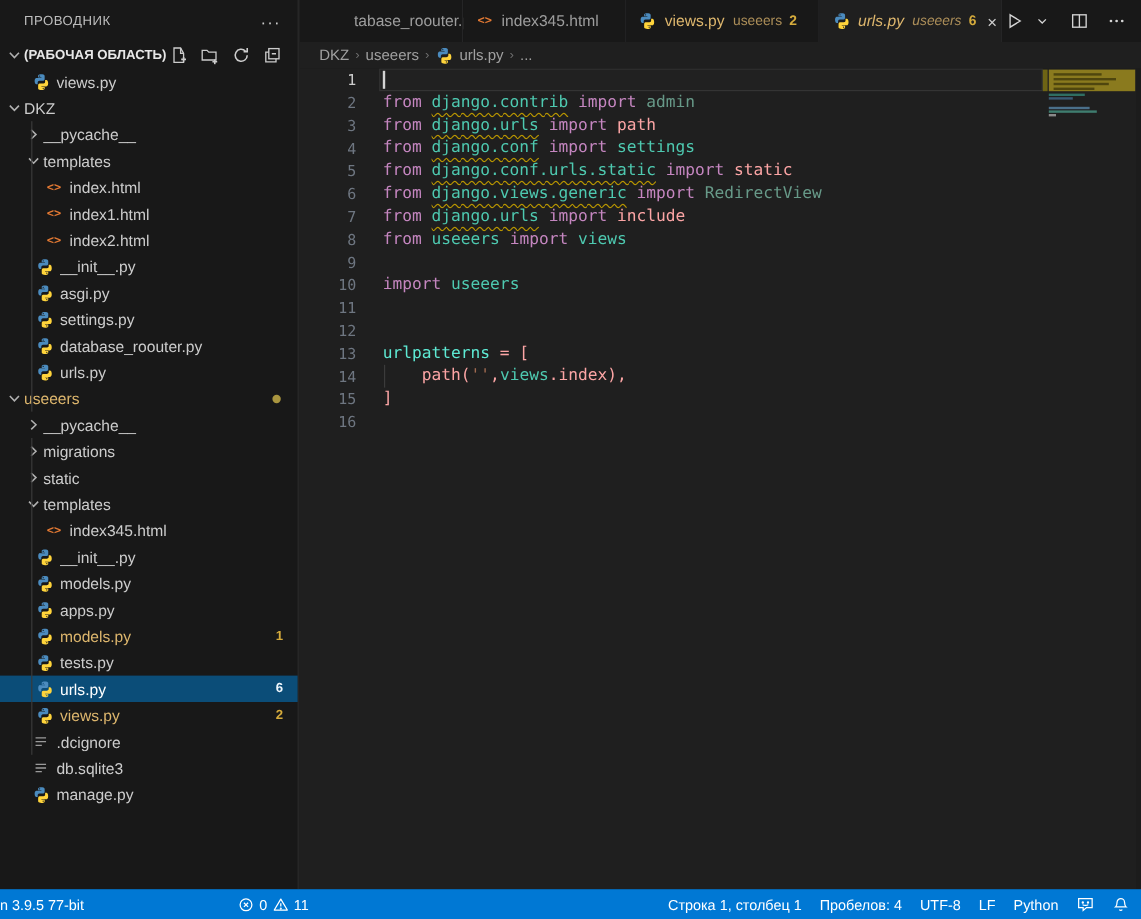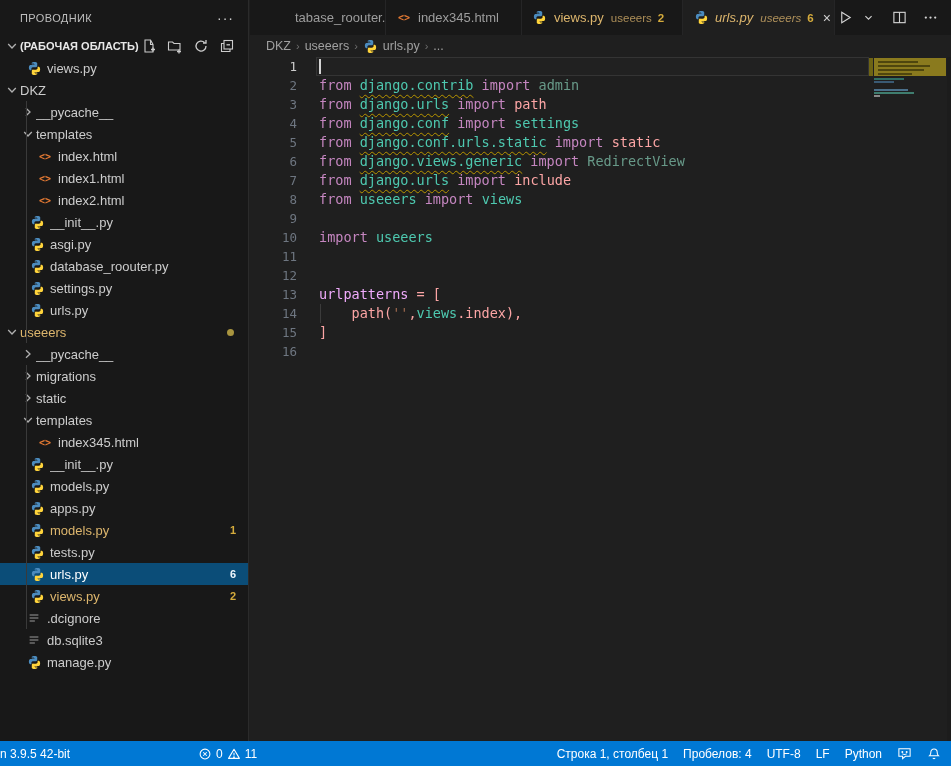--- a/index.html
+++ b/index.html
@@ -65,21 +65,21 @@
   #curline { position:absolute; left:66px; top:0; width:553px; height:19px;
     background:#212121; border:1px solid #343434; }
   #cursor { position:absolute; left:69px; top:2px; width:1.5px; height:15px; background:#d4d4d4; }
   .cl { position:relative; height:19px; line-height:19px; display:flex; }
   .lnum { width:47px; flex:none; text-align:right; color:#6e7681; font-size:12.5px; }
   .cl.current .lnum { color:#cccccc; }
   .ltext { padding-left:22px; white-space:pre; }
   .tk-k { color:#C586C0; } .tk-m { color:#4EC9B0; }
   .tk-mw { color:#4EC9B0; text-decoration:underline wavy #b89500 1px; text-underline-offset:3.5px; }
   .tk-u { color:rgba(108,160,142,.95); }
-  .tk-t { color:#fca5a5; } .tk-v { color:#f0abfc; } .tk-s { color:#a06a50; }
+  .tk-t { color:#fca5a5; } .tk-v { color:#5eead4; } .tk-s { color:#a06a50; }
   #indent-guide { position:absolute; left:70px; top:247px; width:1px; height:19px; background:#3b3b3b; }
 
   
   #minimap { position:absolute; left:624px; top:0; width:72px; height:130px; }
   #mm-warnblock { position:absolute; left:0; top:1px; width:72px; height:18px; background:#8a7a1e; }
   .mm-dark { position:absolute; height:2px; background:#4f460e; }
   .mm-bar { position:absolute; height:2px; }
   #mm-gutter { position:absolute; left:-5px; top:1px; width:4px; height:18px; background:#6e6414; }
   #ruler { position:absolute; left:697px; top:0; width:5px; height:684px; background:#1c1c1c; }
 
@@ -212,31 +212,31 @@
           <span class="tlabel">asgi.py</span>
         </div>
         <div class="trow">
           <span style="width:29px;flex:none"></span>
           <span class="ficon ">
             <svg width="15" height="15" viewBox="0 0 16 16">
               <path fill="#4b8bbe" d="M7.9 1c-3 0-2.8 1.3-2.8 1.3v1.5h2.9v.4H3.9S2 3.9 2 6.9s1.7 2.9 1.7 2.9h1V8.4s-.1-1.7 1.7-1.7h2.9s1.6.1 1.6-1.6V2.7S11.2 1 7.9 1zM6.4 2a.55.55 0 110 1.1.55.55 0 010-1.1z"></path>
               <path fill="#ffd43b" d="M8.1 15c3 0 2.8-1.3 2.8-1.3v-1.5H8v-.4h4.1s1.9.2 1.9-2.8-1.7-2.9-1.7-2.9h-1v1.4s.1 1.7-1.7 1.7H6.7s-1.6-.1-1.6 1.6v2.5S4.8 15 8.1 15zm1.5-1a.55.55 0 110-1.1.55.55 0 010 1.1z"></path>
             </svg>
           </span>
+          <span class="tlabel">settings.py</span>
+        </div>
+        <div class="trow">
+          <span style="width:29px;flex:none"></span>
+          <span class="ficon ">
+            <svg width="15" height="15" viewBox="0 0 16 16">
+              <path fill="#4b8bbe" d="M7.9 1c-3 0-2.8 1.3-2.8 1.3v1.5h2.9v.4H3.9S2 3.9 2 6.9s1.7 2.9 1.7 2.9h1V8.4s-.1-1.7 1.7-1.7h2.9s1.6.1 1.6-1.6V2.7S11.2 1 7.9 1zM6.4 2a.55.55 0 110 1.1.55.55 0 010-1.1z"></path>
+              <path fill="#ffd43b" d="M8.1 15c3 0 2.8-1.3 2.8-1.3v-1.5H8v-.4h4.1s1.9.2 1.9-2.8-1.7-2.9-1.7-2.9h-1v1.4s.1 1.7-1.7 1.7H6.7s-1.6-.1-1.6 1.6v2.5S4.8 15 8.1 15zm1.5-1a.55.55 0 110-1.1.55.55 0 010 1.1z"></path>
+            </svg>
+          </span>
           <span class="tlabel">database_roouter.py</span>
-        </div>
-        <div class="trow">
-          <span style="width:29px;flex:none"></span>
-          <span class="ficon ">
-            <svg width="15" height="15" viewBox="0 0 16 16">
-              <path fill="#4b8bbe" d="M7.9 1c-3 0-2.8 1.3-2.8 1.3v1.5h2.9v.4H3.9S2 3.9 2 6.9s1.7 2.9 1.7 2.9h1V8.4s-.1-1.7 1.7-1.7h2.9s1.6.1 1.6-1.6V2.7S11.2 1 7.9 1zM6.4 2a.55.55 0 110 1.1.55.55 0 010-1.1z"></path>
-              <path fill="#ffd43b" d="M8.1 15c3 0 2.8-1.3 2.8-1.3v-1.5H8v-.4h4.1s1.9.2 1.9-2.8-1.7-2.9-1.7-2.9h-1v1.4s.1 1.7-1.7 1.7H6.7s-1.6-.1-1.6 1.6v2.5S4.8 15 8.1 15zm1.5-1a.55.55 0 110-1.1.55.55 0 010 1.1z"></path>
-            </svg>
-          </span>
-          <span class="tlabel">settings.py</span>
         </div>
         <div class="trow">
           <span style="width:29px;flex:none"></span>
           <span class="ficon ">
             <svg width="15" height="15" viewBox="0 0 16 16">
               <path fill="#4b8bbe" d="M7.9 1c-3 0-2.8 1.3-2.8 1.3v1.5h2.9v.4H3.9S2 3.9 2 6.9s1.7 2.9 1.7 2.9h1V8.4s-.1-1.7 1.7-1.7h2.9s1.6.1 1.6-1.6V2.7S11.2 1 7.9 1zM6.4 2a.55.55 0 110 1.1.55.55 0 010-1.1z"></path>
               <path fill="#ffd43b" d="M8.1 15c3 0 2.8-1.3 2.8-1.3v-1.5H8v-.4h4.1s1.9.2 1.9-2.8-1.7-2.9-1.7-2.9h-1v1.4s.1 1.7-1.7 1.7H6.7s-1.6-.1-1.6 1.6v2.5S4.8 15 8.1 15zm1.5-1a.55.55 0 110-1.1.55.55 0 010 1.1z"></path>
             </svg>
           </span>
           <span class="tlabel">urls.py</span>
@@ -562,21 +562,21 @@
         <div class="mm-bar" style="left:0;top:32px;width:34px;background:#4a6f8a"></div>
         <div class="mm-bar" style="left:0;top:35px;width:40px;background:#3f7d6f"></div>
         <div class="mm-bar" style="left:0;top:38px;width:6px;background:#8a8a8a"></div>
       </div>
       <div id="ruler"></div>
     </div>
   </div>
 
   <div id="statusbar">
     <div class="sb-left">
-      <span class="sb-item">n 3.9.5 42-bit</span>
+      <span class="sb-item">n 3.9.5 77-bit</span>
       <span class="sb-problems sb-item">
         <span class="sb-ic">
             <svg width="14" height="14" viewBox="0 0 16 16" fill="none" stroke="#ffffff" stroke-width="1.2">
               <circle cx="8" cy="8" r="5.6"></circle>
               <path d="M6 6l4 4M10 6l-4 4"></path>
             </svg>
           </span>
         <span>0</span>
         <span class="sb-ic">
             <svg width="14" height="14" viewBox="0 0 16 16" fill="none" stroke="#ffffff" stroke-width="1.2">

